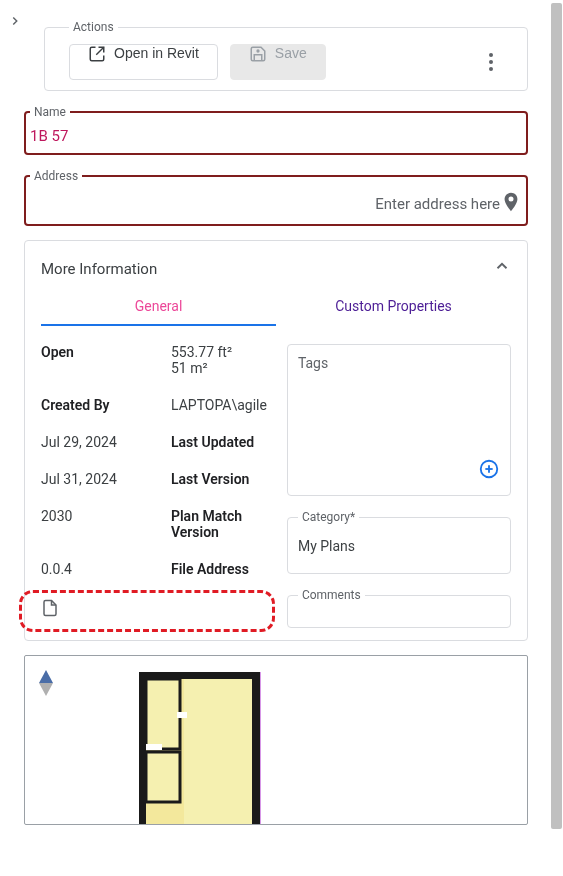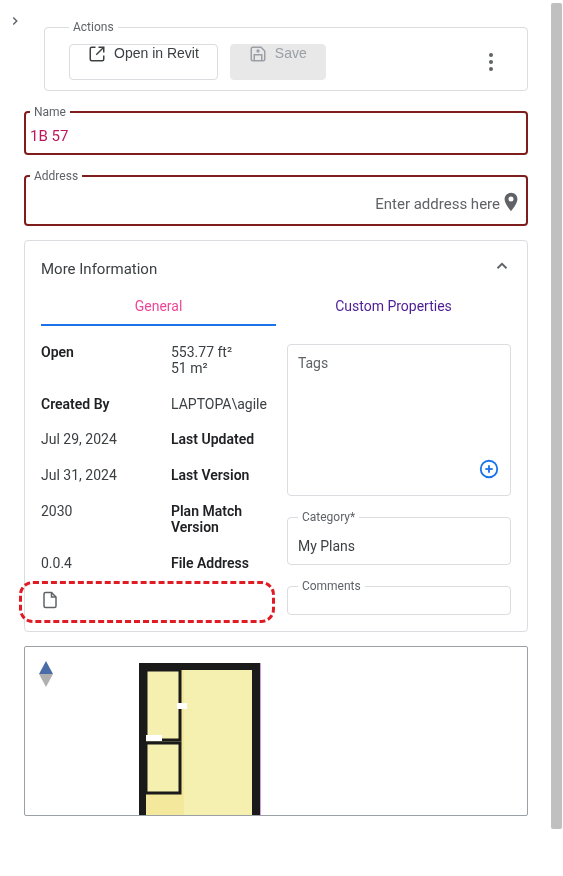--- a/index.html
+++ b/index.html
@@ -167,21 +167,21 @@
   .info-left .val { color: #3c4043; }
   .info-right {
     flex: 1;
     display: flex;
     flex-direction: column;
     gap: 14px;
   }
   fieldset.side-box {
     border: 1px solid #dadce0;
     border-radius: 4px;
-    padding: 10px 10px 6px 10px;
+    padding: 10px 10px 15px 10px;
     position: relative;
     min-height: 36px;
     font-size: 14px;
     color: #3c4043;
   }
   fieldset.side-box legend {
     font-size: 12px;
     color: #5f6368;
     padding: 0 4px;
   }

